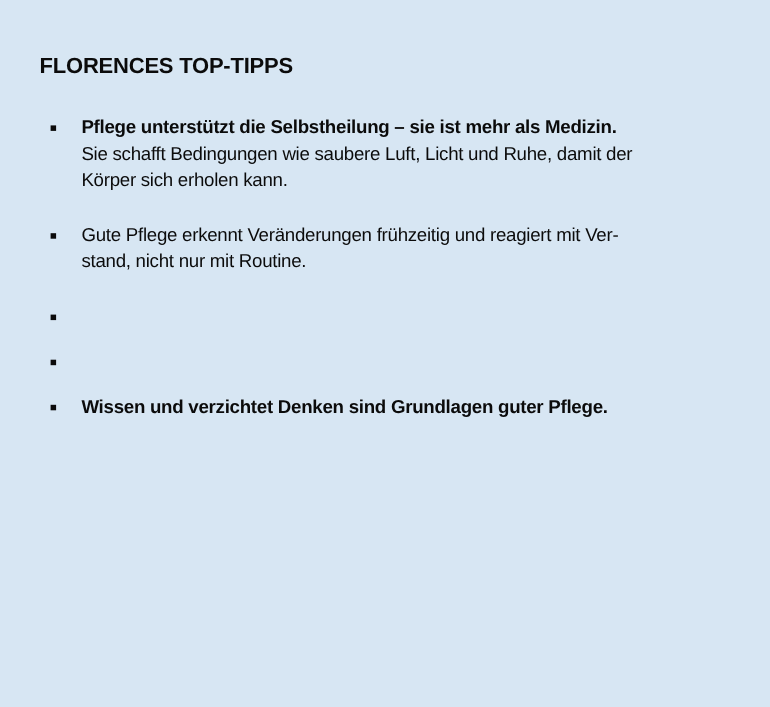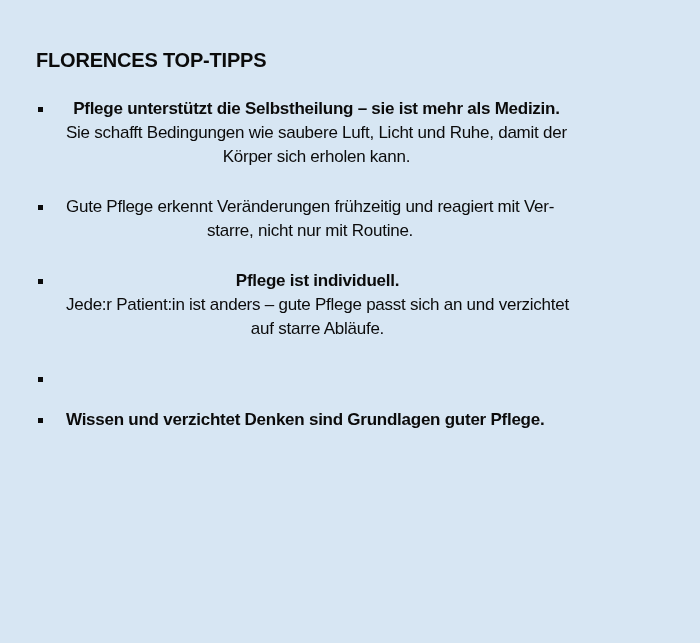--- a/index.html
+++ b/index.html
@@ -15,26 +15,25 @@
     font-family: "Liberation Sans", "DejaVu Sans", sans-serif;
     overflow: hidden;
     box-sizing: border-box;
     padding: 47px 34px 0 36px;
   }
   .page-title {
     font-size: 20px;
     line-height: 26px;
     font-weight: bold;
     letter-spacing: -0.2px;
-    margin: 0 0 24px 0;
+    margin: 0 0 31px 0;
   }
   .tips-list {
-    margin: 0;
+    margin: 8px;
     padding: 0;
-    text-align: center;
   }
   .tip {
     display: flex;
     align-items: flex-start;
     margin: 0 0 26px 0;
   }
   .bullet {
     flex: none;
     width: 5px;
     height: 5px;
@@ -70,31 +69,26 @@
         <div class="tip-title">Pflege unterstützt die Selbstheilung – sie ist mehr als Medizin.</div>
         <div class="tip-body">Sie schafft Bedingungen wie saubere Luft, Licht und Ruhe, damit der
 Körper sich erholen kann.</div>
       </div>
     </div>
 
     <div class="tip">
       <span class="bullet"></span>
       <div class="tip-text">
         <div class="tip-body">Gute Pflege erkennt Veränderungen frühzeitig und reagiert mit Ver-
-starre, nicht nur mit Routine.</div>
+stand, nicht nur mit Routine.</div>
       </div>
     </div>
 
     <div class="tip">
       <span class="bullet"></span>
-      <div class="tip-text">
-        <div class="tip-title">Pflege ist individuell.</div>
-        <div class="tip-body">Jede:r Patient:in ist anders – gute Pflege passt sich an und verzichtet
-auf starre Abläufe.</div>
-      </div>
     </div>
 
     <div class="tip">
       <span class="bullet"></span>
     </div>
 
     <div class="tip">
       <span class="bullet"></span>
       <div class="tip-text">
         <div class="tip-title">Wissen und verzichtet Denken sind Grundlagen guter Pflege.</div>

